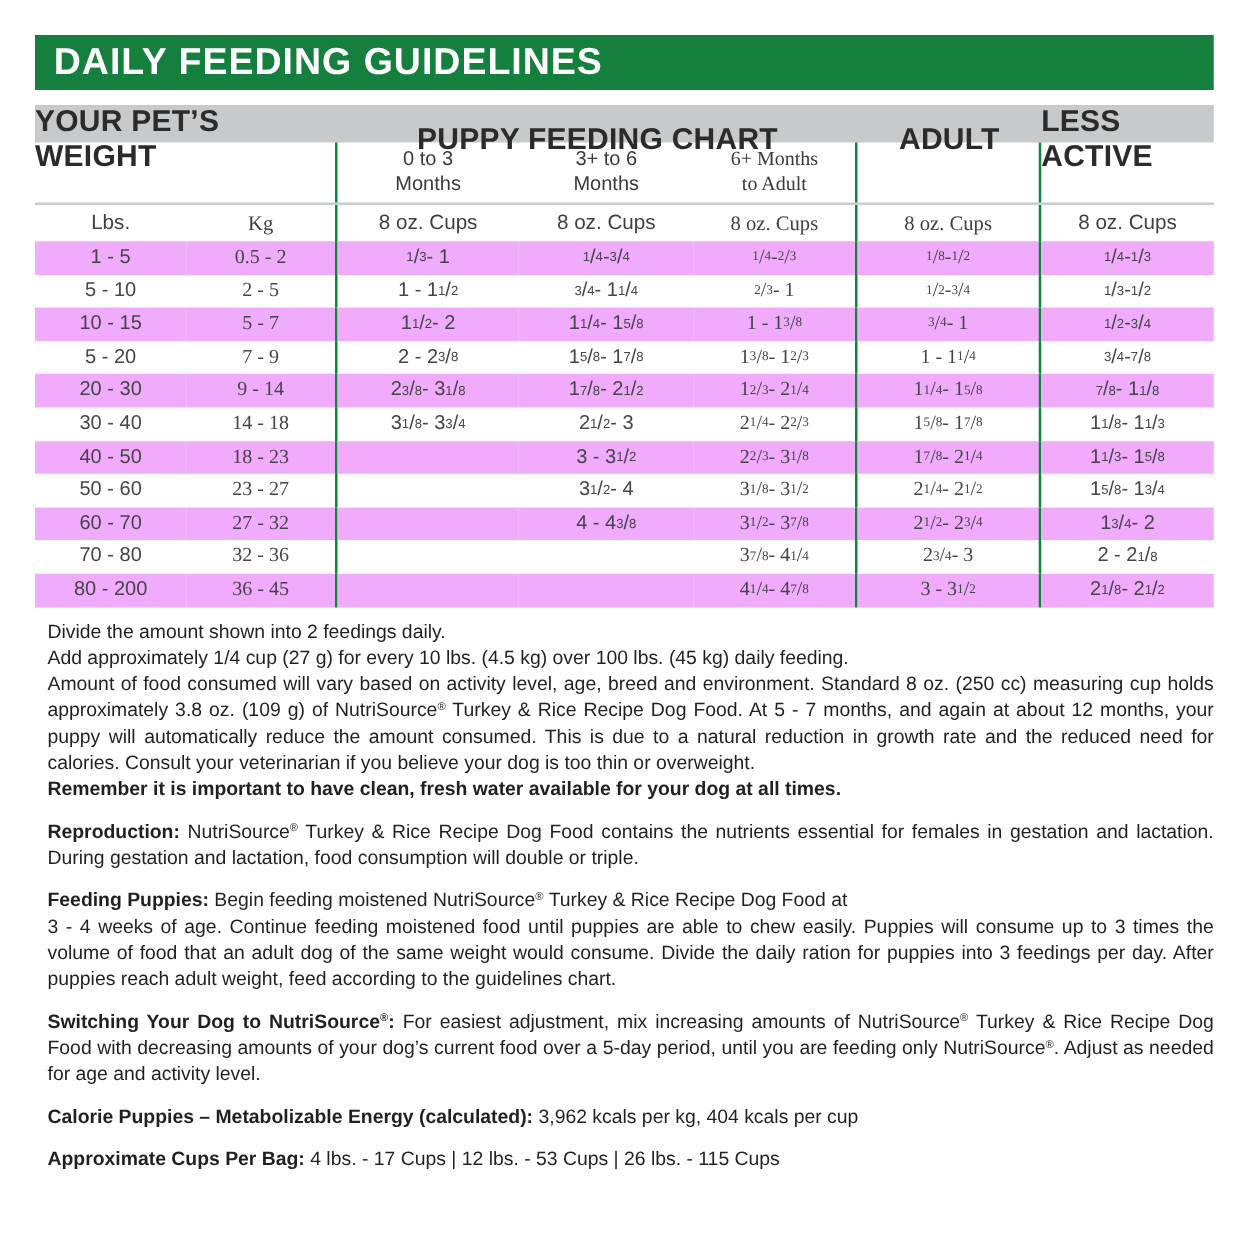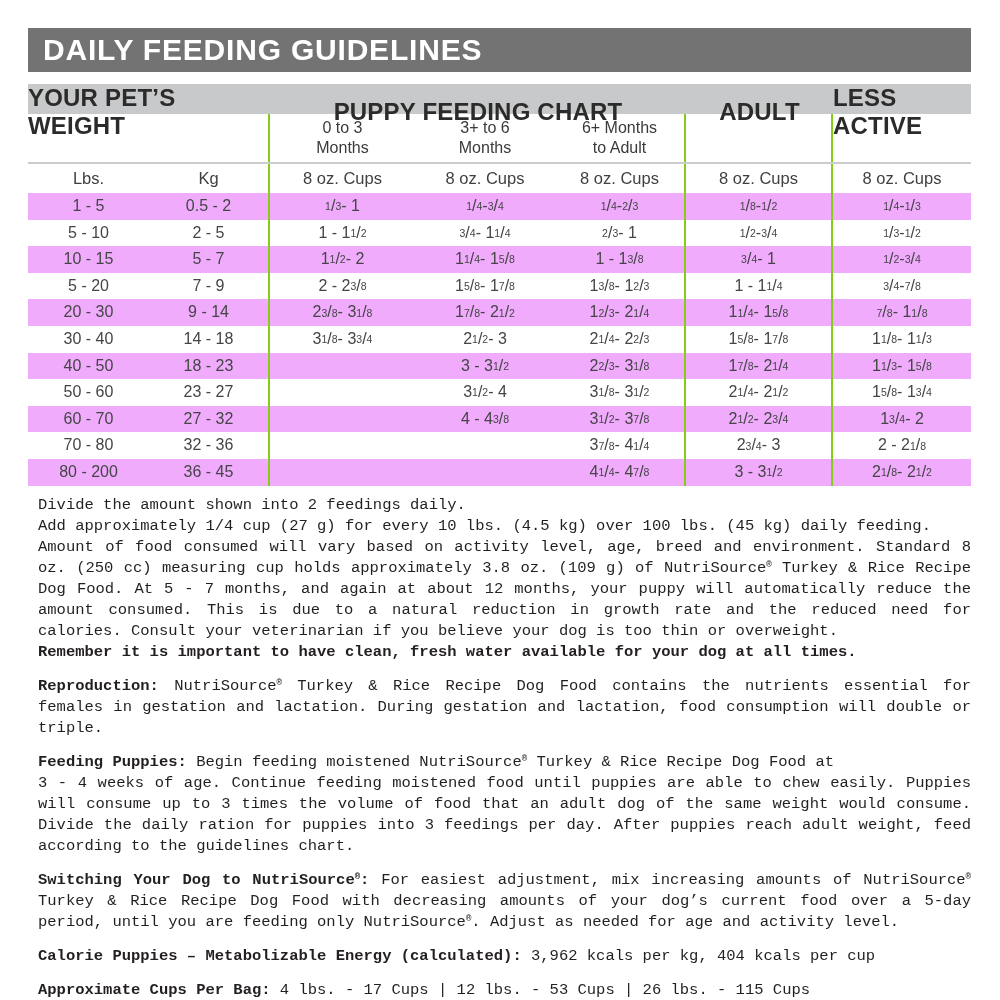--- a/index.html
+++ b/index.html
@@ -6,40 +6,40 @@
   html,body { background:#ffffff; }
   body {
     width:1000px; height:1000px; position:relative;
     font-family:"Liberation Sans","DejaVu Sans",sans-serif;
     color:#231f20; -webkit-font-smoothing:antialiased;
   }
   .content { position:absolute; left:28px; top:28px; width:943px; }
 
   
   .title-bar {
-    background:#737373; height:44px; display:flex; align-items:center;
+    background:#15803d; height:44px; display:flex; align-items:center;
     padding-left:15px; margin-bottom:12px;
   }
   .title-bar span {
     color:#ffffff; font-size:30px; font-weight:bold; letter-spacing:0.8px;
   }
 
   
   .group-bar {
     background:#c8c9ca; height:30px;
     display:grid; grid-template-columns:242px 416px 147px 138px;
   }
   .group-bar .gcell {
     display:flex; align-items:center; justify-content:center;
     font-size:24px; font-weight:bold; color:#2b2b2b; letter-spacing:0.2px;
   }
 
   
   .cols { display:grid; grid-template-columns:121px 121px 145px 140px 131px 147px 138px; }
-  .b-r { border-right:2px solid #84cc16; }
+  .b-r { border-right:2px solid #15803d;font-family:Liberation Serif, serif; }
 
   
   .months-row { border-bottom:2px solid #cbcccd; }
   .months-row .mcell {
     height:48px; display:flex; flex-direction:column; align-items:center;
     justify-content:center; font-size:16px; color:#3a3a3a; line-height:1.22;text-align:right;
   }
   .mcell.merged { grid-column:1 / 3; }
 
   
@@ -53,21 +53,21 @@
   .trow.shade .cell { background:#f0abfc; }
   .trow .cell {
     display:flex; align-items:center; justify-content:center;
     font-size:16px; color:#454547; white-space:nowrap; line-height:26.6px;
   }
   .trow .cell sup, .trow .cell sub { line-height:0; font-size:10.5px; }
   .trow .cell sup { vertical-align:5px; }
   .trow .cell sub { vertical-align:-1.5px; }
 
   
-  .notes { margin-top:9px; padding-left:10px; font-size:15.5px; line-height:21px; color:#231f20;font-family:Liberation Mono, monospace; }
+  .notes { margin-top:9px; padding-left:10px; font-size:15.5px; line-height:21px; color:#231f20; }
   .notes p { margin:0; }
   .notes .gap { margin-top:13px; }
   .just { text-align:justify; }
   .notes strong { font-weight:bold; }
   sup.reg { font-size:9px; line-height:0; vertical-align:5px; }
 </style>
 </head>
 <body>
 
 <div class="content">

